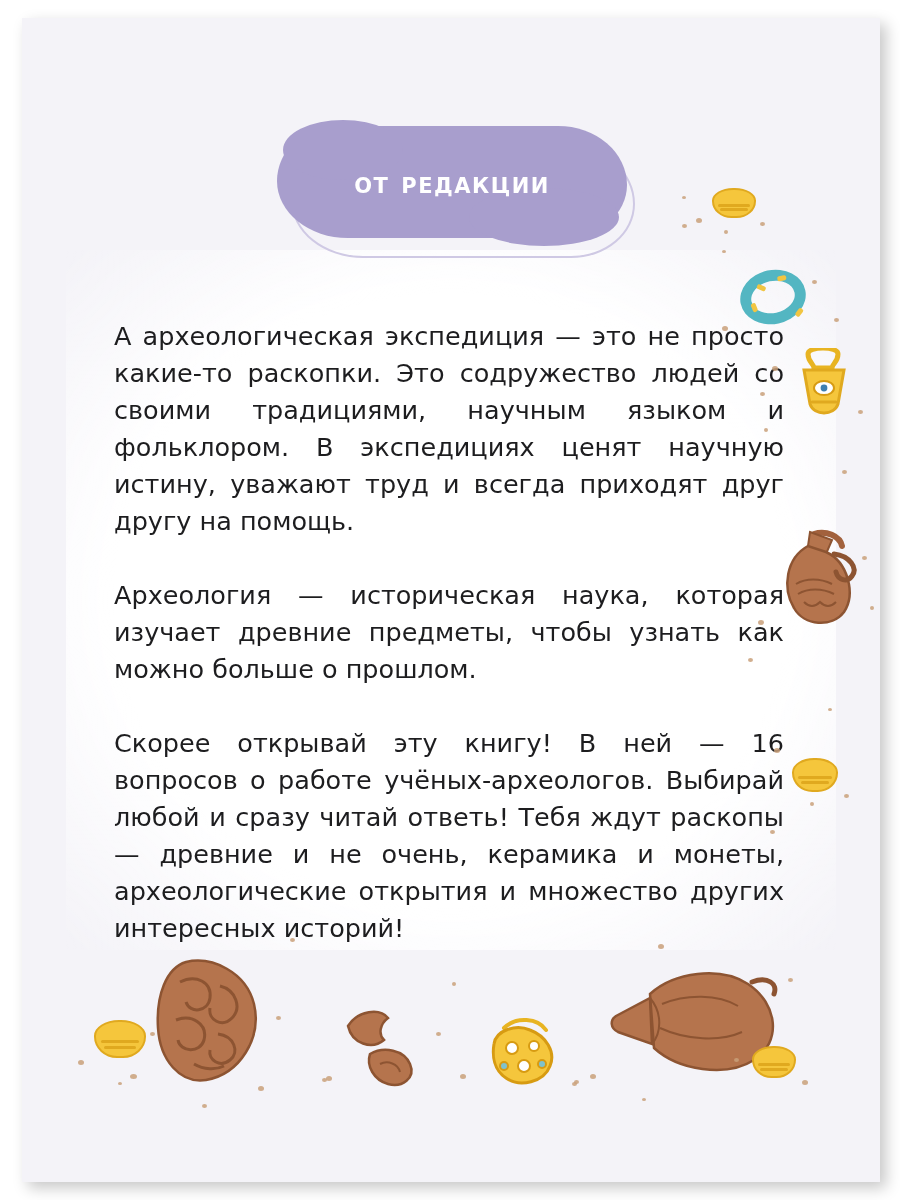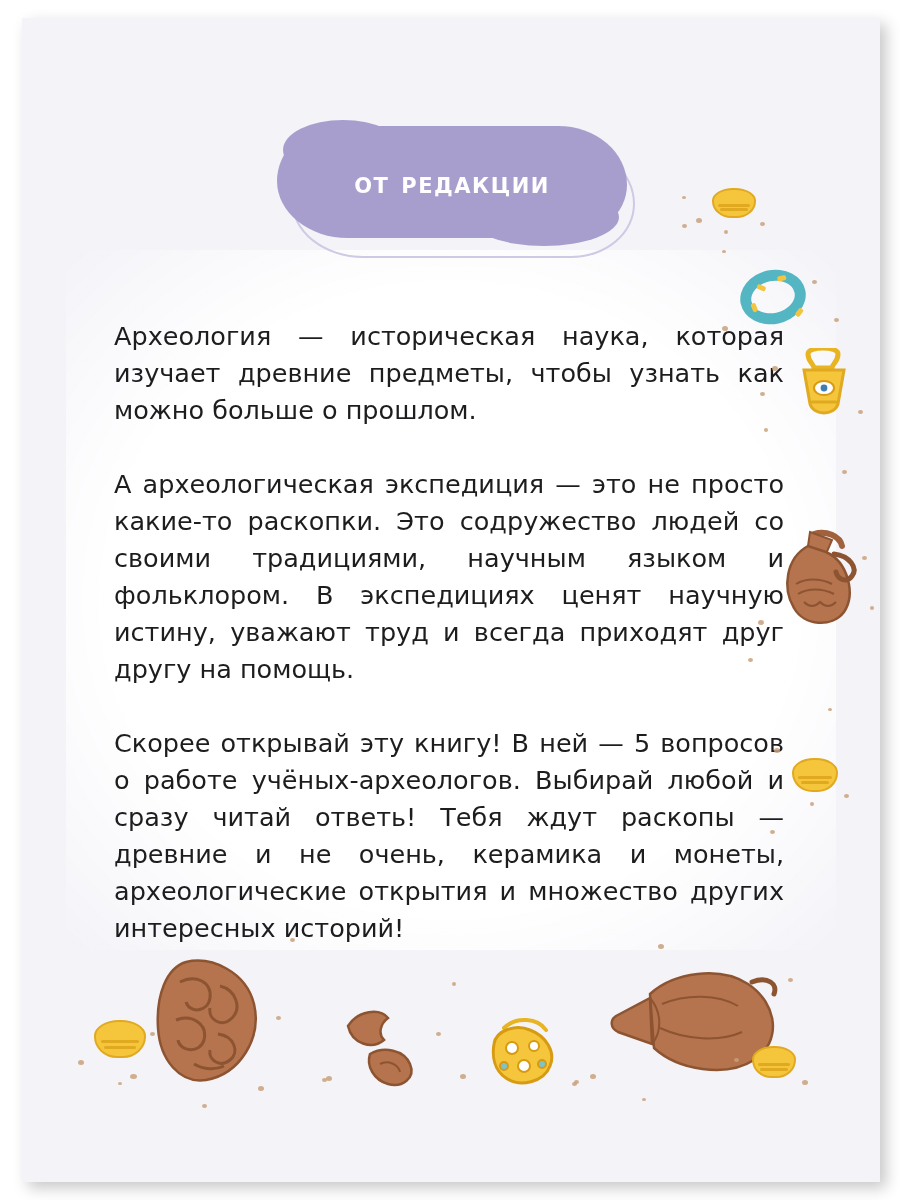--- a/index.html
+++ b/index.html
@@ -183,23 +183,23 @@
 
   <div class="text-card"></div>
 
   <div class="title-wrap">
     <div class="blob-shadow"></div>
     <div class="blob"></div>
     <div class="title-text">От редакции</div>
   </div>
 
   <div class="body-text">
+    <p>А археологическая экспедиция — это не просто какие-то раскопки. Это содружество людей со своими традициями, научным языком и фольклором. В экспедициях ценят научную истину, уважают труд и всегда приходят друг другу на помощь.</p>
     <p>Археология — историческая наука, которая изучает древние предметы, чтобы узнать как можно больше о прошлом.</p>
-    <p>А археологическая экспедиция — это не просто какие-то раскопки. Это содружество людей со своими традициями, научным языком и фольклором. В экспедициях ценят научную истину, уважают труд и всегда приходят друг другу на помощь.</p>
-    <p>Скорее открывай эту книгу! В ней — 5 вопросов о работе учёных-археологов. Выбирай любой и сразу читай ответь! Тебя ждут раскопы — древние и не очень, керамика и монеты, археологические открытия и множество других интересных историй!</p>
+    <p>Скорее открывай эту книгу! В ней — 16 вопросов о работе учёных-археологов. Выбирай любой и сразу читай ответь! Тебя ждут раскопы — древние и не очень, керамика и монеты, археологические открытия и множество других интересных историй!</p>
   </div>
 
   <div class="art" style="left:690px; top:170px;">
     <div class="coin" style="width:40px;height:26px;left:0;top:0;">
       <div class="ridge"></div>
       <div class="ridge2"></div>
     </div>
     <div class="speck" style="left:-16px; top:30px; width:6px; height:5px;"></div>
     <div class="speck" style="left:48px; top:34px; width:5px; height:4px;"></div>
     <div class="speck" style="left:12px; top:42px; width:4px; height:4px;"></div>

